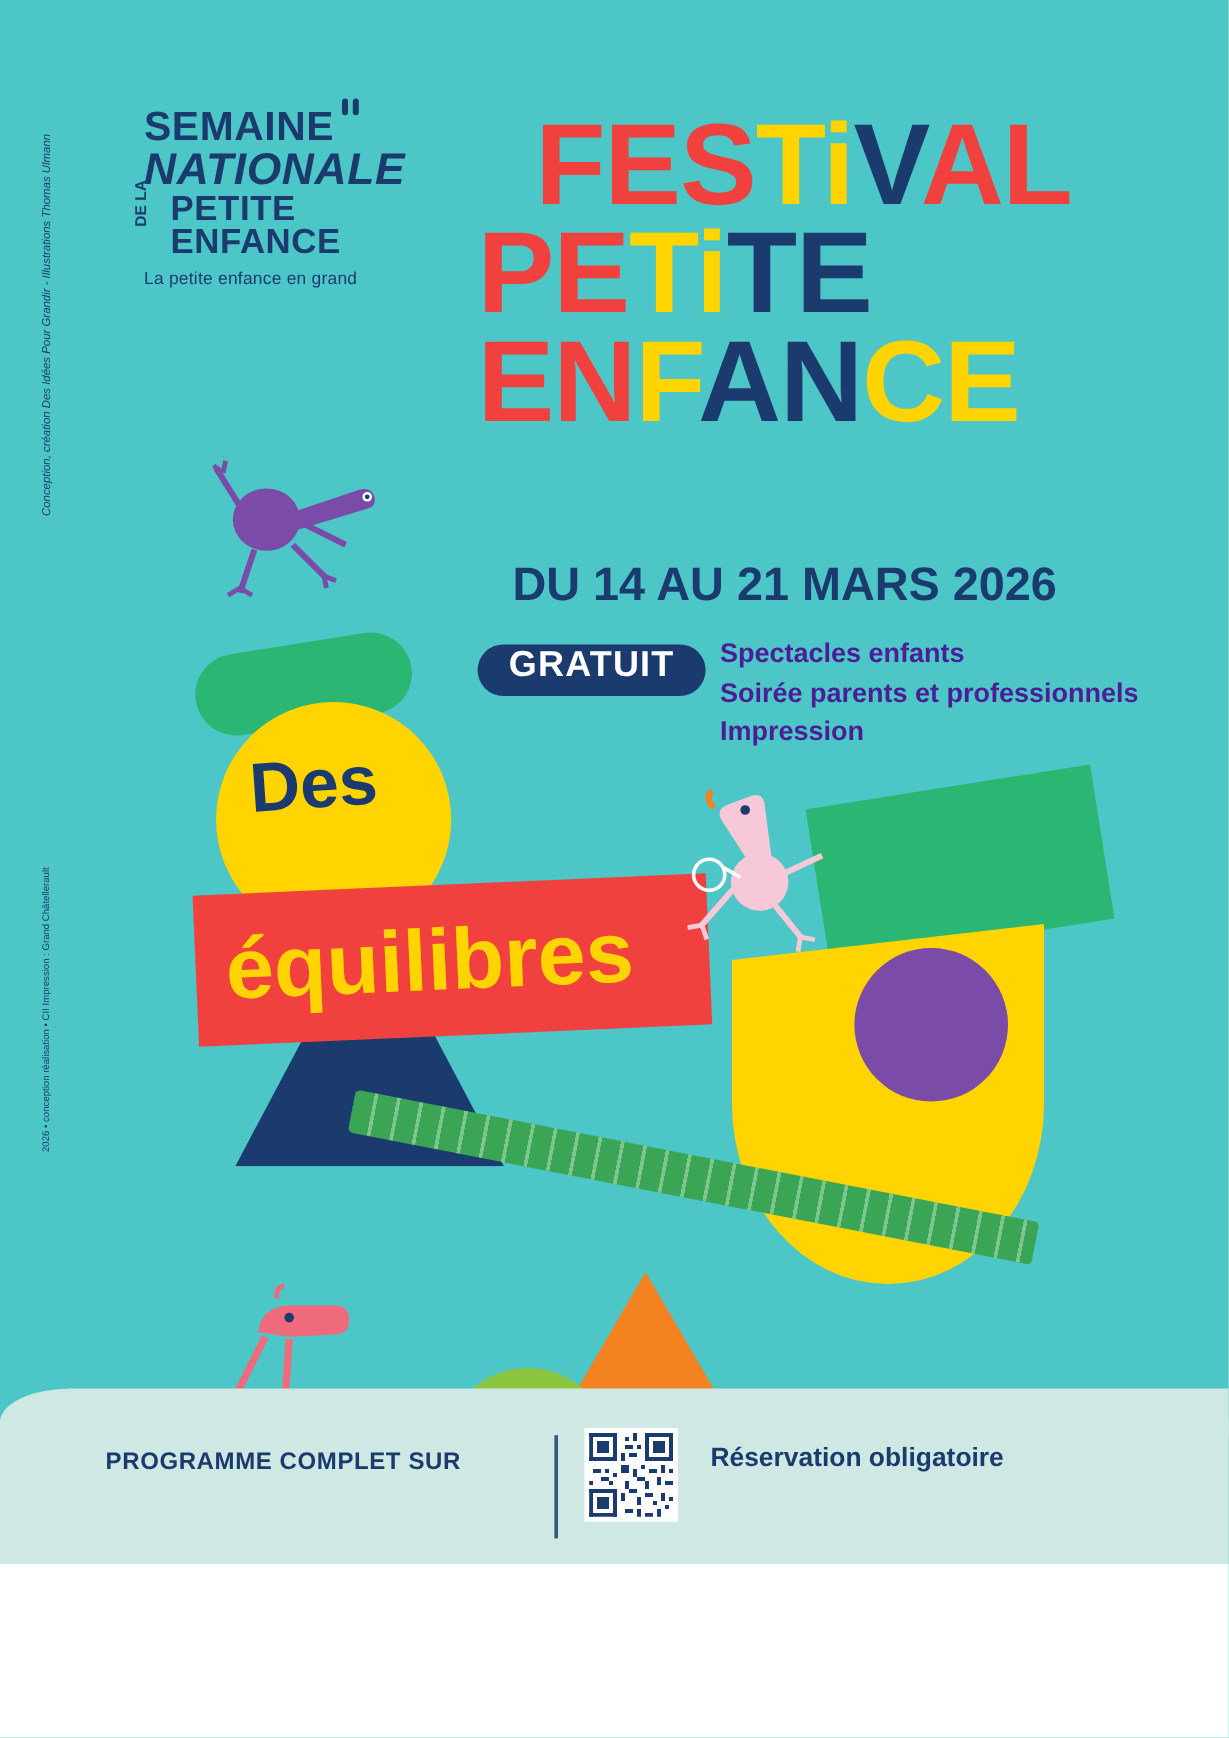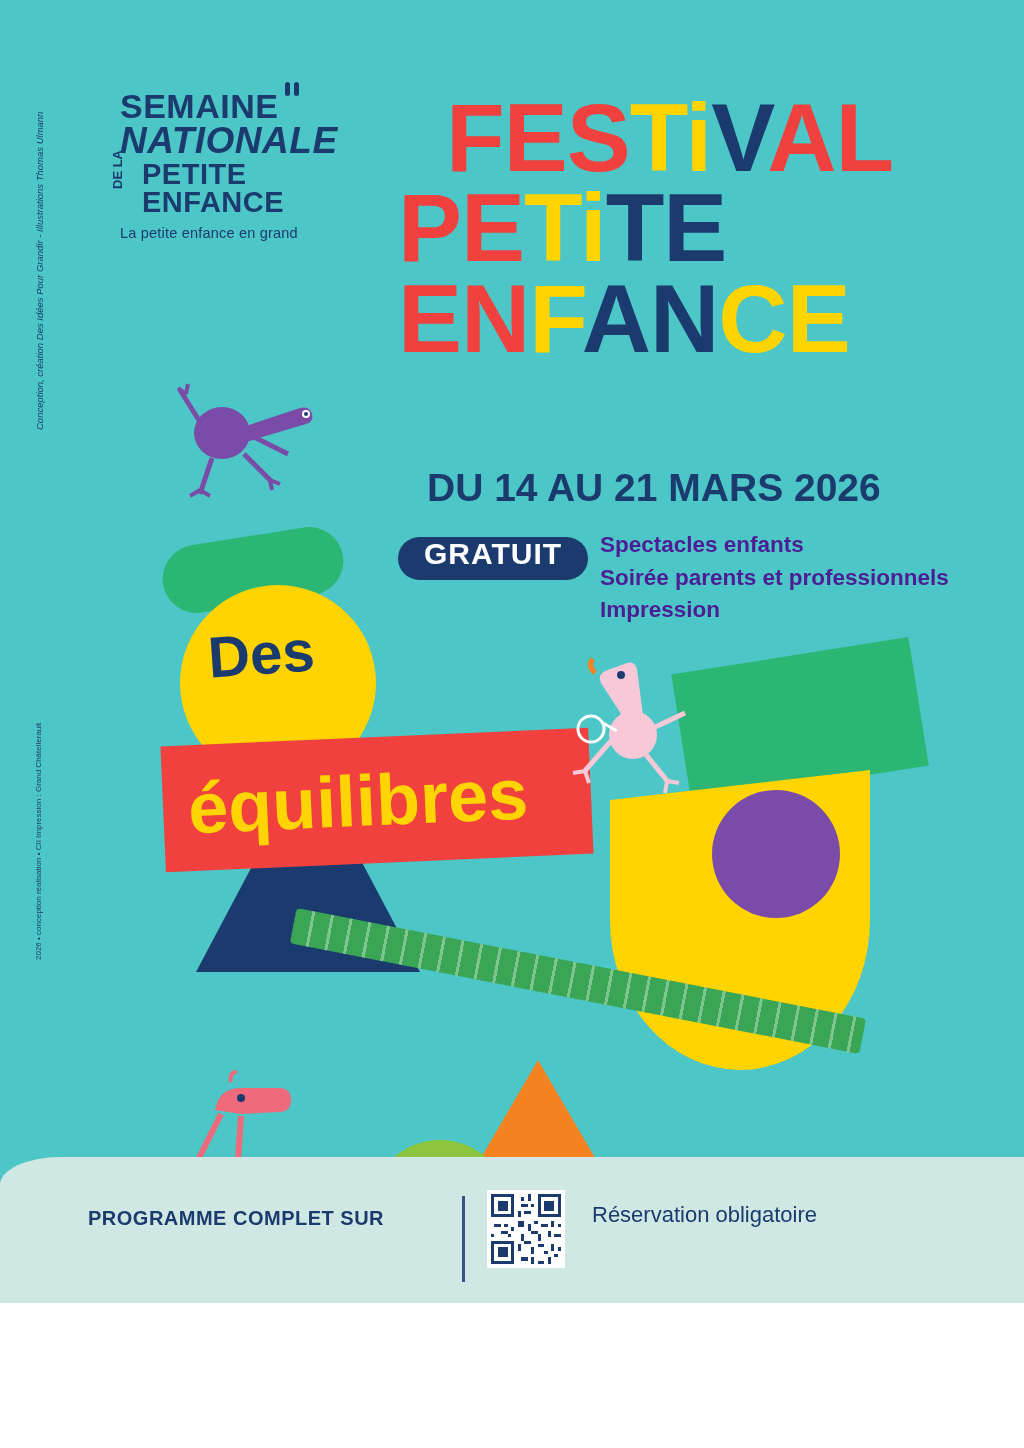--- a/index.html
+++ b/index.html
@@ -176,21 +176,21 @@
     position:absolute; left: 462px; top: 1196px; width: 3px; height: 86px;
     background:#1b3b6f; opacity:.85;
   }
   .qr {
     position:absolute; left: 487px; top: 1190px; width: 78px; height: 78px;
     background:#ffffff; padding:4px;
   }
   .qr svg{ display:block; }
   .band-right {
     position:absolute; left: 592px; top: 1198px;
-    color:#1b3b6f; font-size: 22px; line-height: 1.5; font-weight: 400;
+    color:#1b3b6f; font-size: 22px; line-height: 1.5; font-weight: 700;
   }
 
   
   .footer { position:absolute; left:0; right:0; top:1303px; height:145px; background:#ffffff; }
 </style>
 </head>
 <body>
 
 <div id="poster">
 

